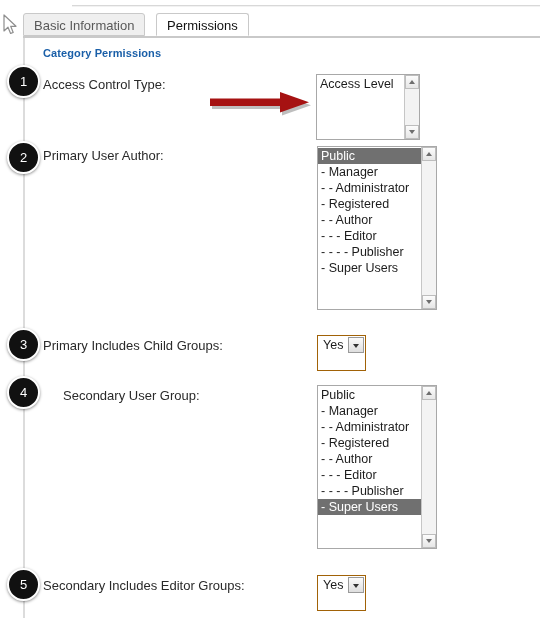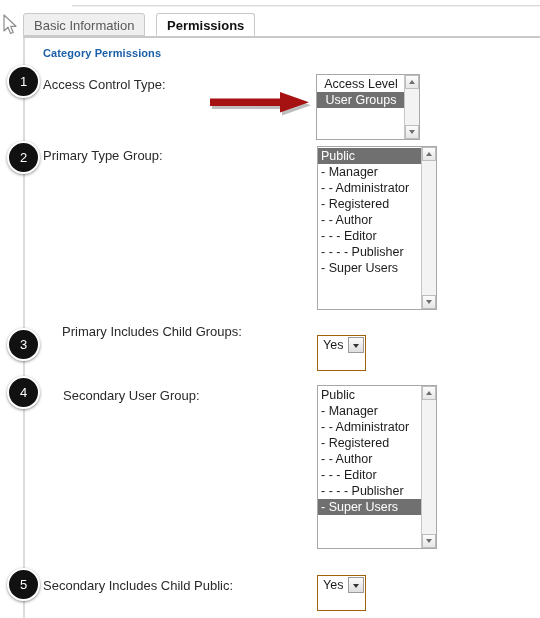--- a/index.html
+++ b/index.html
@@ -59,21 +59,21 @@
     color: #595959;
     background: #efefef;
     border: 1px solid #c9c9c9;
     border-radius: 3px 3px 0 0;
     box-sizing: border-box;
     white-space: nowrap;
   }
   .tab.active {
     background: #ffffff;
     color: #111111;
-    font-weight: bold;
+    font-weight: normal;
     border-bottom: 1px solid #ffffff;
     z-index: 5;
   }
 
   
   #panel {
     position: absolute;
     left: 23px; top: 38px;
     width: 517px; height: 580px;
     background: #ffffff;
@@ -236,36 +236,35 @@
 
 <div id="rail"></div>
 <div class="badge" style="top:65px;">1</div>
 <div class="badge" style="top:141px;">2</div>
 <div class="badge" style="top:328px;">3</div>
 <div class="badge" style="top:376px;">4</div>
 <div class="badge" style="top:568px;">5</div>
 
 <div class="field-label" style="top:77px;">Access Control Type:</div>
 
-<div class="listbox" style="left:316px; top:74px; width:104px; height:66px;text-align:center;">
+<div class="listbox" style="left:316px; top:74px; width:104px; height:66px;">
   <div class="opts">
     <div class="opt">Access Level</div>
-    <div class="opt selected">User Groups</div>
   </div>
   <div class="sbar">
     <div class="sbtn up">
         <i class="tri"></i>
       </div>
     <div class="sbtn down">
         <i class="tri"></i>
       </div>
   </div>
 </div>
 
-<div class="field-label" style="top:148px;">Primary Type Group:</div>
+<div class="field-label" style="top:148px;">Primary User Author:</div>
 
 <div class="listbox" style="left:317px; top:146px; width:120px; height:164px;">
   <div class="opts">
     <div class="opt selected">Public</div>
     <div class="opt">- Manager</div>
     <div class="opt">- - Administrator</div>
     <div class="opt">- Registered</div>
     <div class="opt">- - Author</div>
     <div class="opt">- - - Editor</div>
     <div class="opt">- - - - Publisher</div>
@@ -274,21 +273,21 @@
   <div class="sbar">
     <div class="sbtn up">
         <i class="tri"></i>
       </div>
     <div class="sbtn down">
         <i class="tri"></i>
       </div>
   </div>
 </div>
 
-<div class="field-label" style="top:324px;margin-left:19px;">Primary Includes Child Groups:</div>
+<div class="field-label" style="top:338px;">Primary Includes Child Groups:</div>
 
 <div class="dropdown" style="left:317px; top:335px; width:49px;">
   <span class="dval">Yes</span>
   <span class="darrow">
       <i></i>
     </span>
 </div>
 
 <div class="field-label" style="top:388px;margin-left:20px;">Secondary User Group:</div>
 
@@ -306,21 +305,21 @@
   <div class="sbar">
     <div class="sbtn up">
         <i class="tri"></i>
       </div>
     <div class="sbtn down">
         <i class="tri"></i>
       </div>
   </div>
 </div>
 
-<div class="field-label" style="top:578px;">Secondary Includes Child Public:</div>
+<div class="field-label" style="top:578px;">Secondary Includes Editor Groups:</div>
 
 <div class="dropdown" style="left:317px; top:575px; width:49px;">
   <span class="dval">Yes</span>
   <span class="darrow">
       <i></i>
     </span>
 </div>
 
 <svg id="arrow" viewBox="0 0 112 26">
   <g transform="translate(2,3)" opacity="0.25">

